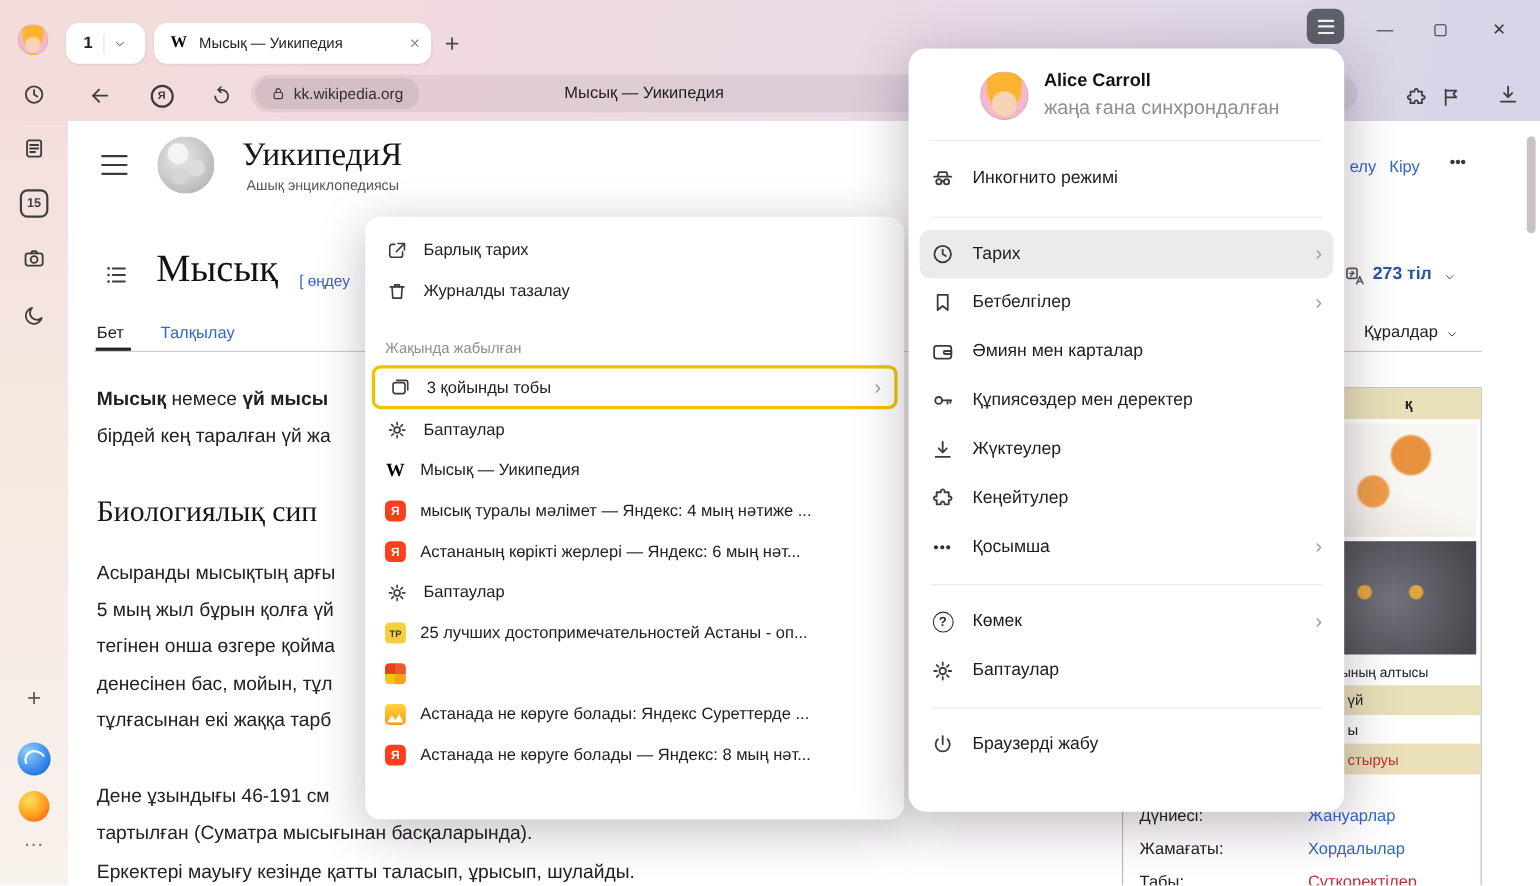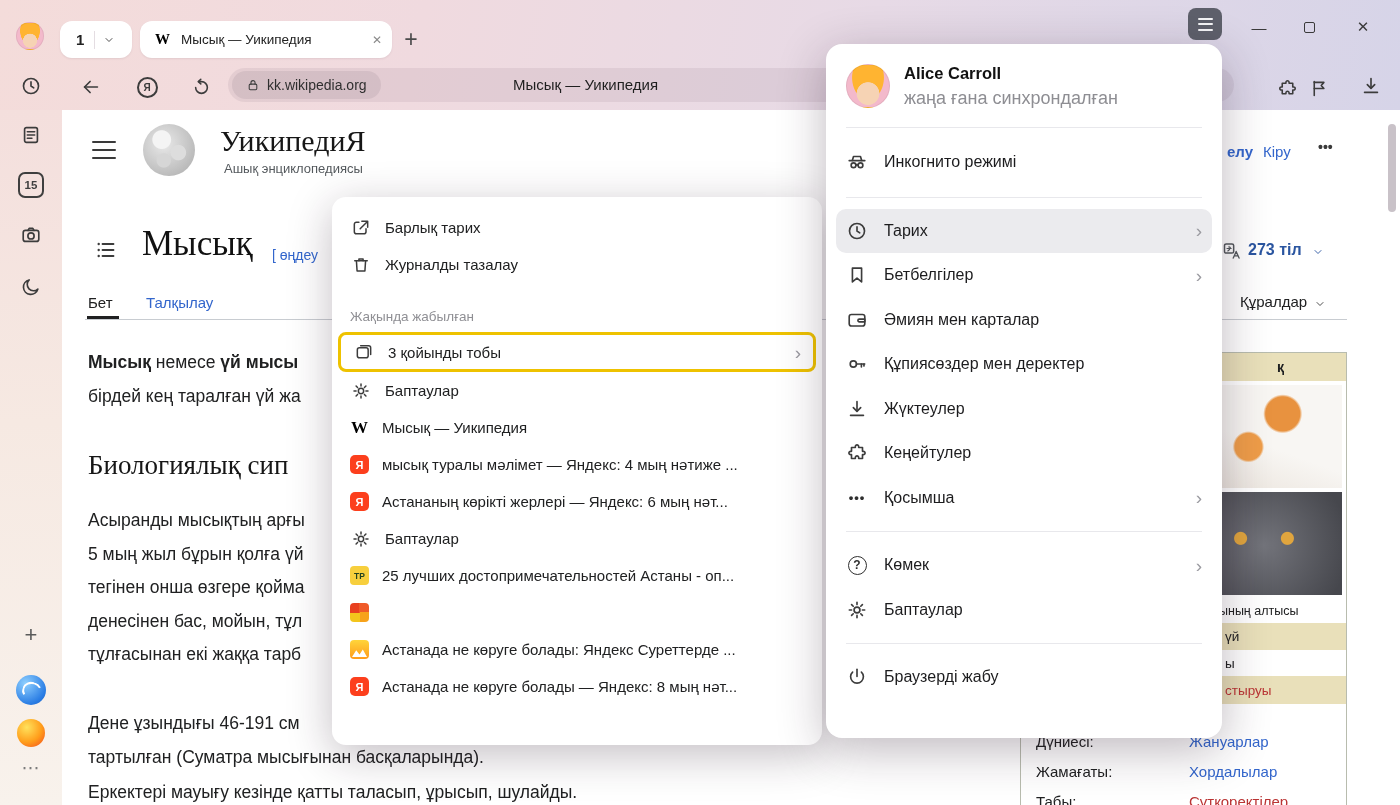--- a/index.html
+++ b/index.html
@@ -121,21 +121,21 @@
   .fav-wiki { color: #000; font-family: "Liberation Serif", "DejaVu Serif", serif; font-weight: bold; font-size: 17px; }
   .fav-trip { background: #f7cf3d; color: #23421f; font-weight: bold; font-size: 8.5px; border-radius: 4px; }
   .fav-grid { background: conic-gradient(#ef5a29 0 25%, #f7a21b 25% 50%, #f3c51c 50% 75%, #e8401f 75%); border-radius: 4px; }
   .fav-img { position: relative; background: linear-gradient(180deg, #ffd53a, #ff9b1b); border-radius: 4px; overflow: hidden; }
   .fav-img::after { content: ""; position: absolute; left: 2px; right: 2px; bottom: 2px; height: 8px; background: #fff;
     clip-path: polygon(0 100%, 28% 15%, 50% 70%, 72% 5%, 100% 100%); }
 
   
   .main-menu { left: 826px; top: 44px; width: 396px; height: 694px; background: #fff; border-radius: 16px;
     box-shadow: 0 12px 48px rgba(40,20,40,0.30); z-index: 60; }
-  .mm-profile { display: flex; gap: 14px; padding: 20px 20px 18px; align-items: flex-start; }
+  .mm-profile { display: flex; gap: 14px; padding: 20px 20px 18px; align-items: center; margin-left: 45px; }
   .mm-name { font-size: 16.5px; font-weight: bold; color: #121212; }
   .mm-status { font-size: 18px; color: #8e8e93; margin-top: 5px; }
   .mm-hr { border: none; border-top: 1px solid #e8e8ec; margin: 0 20px; }
   .mm-sec { padding: 12px 0; }
   .mm-sec2 { padding: 11px 0; }
   .mm-row { display: flex; align-items: center; height: 44.5px; padding: 0 20px; gap: 16px; font-size: 16px; color: #1c1c1e; }
   .mm-row.active { background: #ebebee; border-radius: 10px; margin: 0 10px; padding: 0 10px; }
   .ic { width: 22px; height: 22px; flex: 0 0 22px; display: flex; align-items: center; justify-content: center; }
   .qmark { width: 19px; height: 19px; border: 1.8px solid #2f2f2f; border-radius: 50%;
     display: flex; align-items: center; justify-content: center; font-size: 12px; font-weight: bold; color: #2f2f2f; }
@@ -263,21 +263,21 @@
 
   <div class="abs wiki-burger">
       <i></i>
       <i></i>
       <i></i>
     </div>
   <div class="abs globe"></div>
   <div class="abs serif site-title">УикипедиЯ</div>
   <div class="abs site-sub">Ашық энциклопедиясы</div>
 
-  <a class="abs blue" style="left:1227px;top:143px;font-size:15px;text-decoration:none;font-weight:bold;">елу</a>
+  <a class="abs blue" style="left:1227px;top:143px;font-size:15px;text-decoration:none;">елу</a>
   <a class="abs blue" style="left:1263px;top:143px;font-size:15px;text-decoration:none;">Кіру</a>
   <div class="abs" style="left:1318px;top:139px;font-size:14px;font-weight:bold;color:#3a3a3a;">•••</div>
 
   <div class="abs" style="left:94px;top:238px;">
     <svg width="24" height="24" viewBox="0 0 24 24">
         <path class="st" d="M8.5 6h11M8.5 12h11M8.5 18h11"></path>
         <circle cx="4.7" cy="6" r="1.2" fill="#3c3c3c"></circle>
         <circle cx="4.7" cy="12" r="1.2" fill="#3c3c3c"></circle>
         <circle cx="4.7" cy="18" r="1.2" fill="#3c3c3c"></circle>
       </svg>

